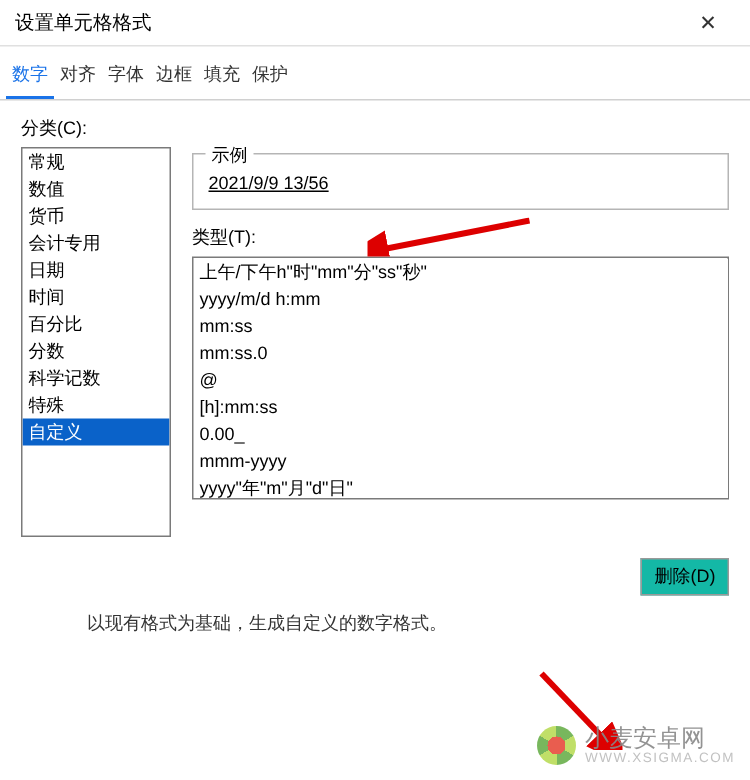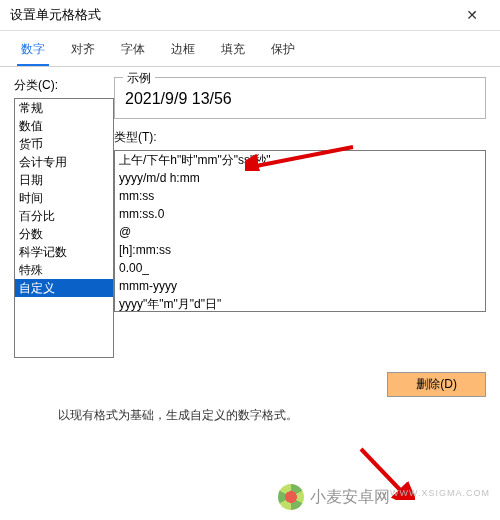--- a/index.html
+++ b/index.html
@@ -23,38 +23,40 @@
   .titlebar span { font-size: 13px; font-family: Liberation Mono, monospace; }
   .close-x {
     width: 36px;
     text-align: center;
     font-size: 14px;
     color: #333;
     cursor: pointer;
   }
   .tabs {
     display: flex;
-    gap: 18px;
-    padding: 6px 14px 0 17px;
+    gap: 0;
+    padding: 6px 14px 0 4px;
     border-bottom: 1px solid #d0d0d0;
     font-size: 12px;
   }
   .tab {
     padding: 4px 4px 6px 4px;
     color: #333;
     cursor: pointer;
     border-bottom: 2px solid transparent;
   }
   .tab.active {
     color: #1a73e8;
     border-bottom: 2px solid #1a73e8;
   }
   .body-area {
     display: flex;
     padding: 10px 14px 6px 14px;
+    gap: 14px;
+    align-items: center;
   }
   .left-col { width: 100px; flex-shrink: 0; }
   .right-col { flex: 1; min-width: 0; border-radius: 27px; }
   .field-label { margin-bottom: 4px; }
   .category-list {
     border: 1px solid #7a7a7a;
     height: 260px;
     overflow: hidden;
     background: #fff;
   }
@@ -75,22 +77,23 @@
   }
   .example-legend {
     position: absolute;
     top: -8px;
     left: 8px;
     background: #fff;
     padding: 0 4px;
     font-size: 12px;
   }
   .example-value {
-    font-size: 16px;
+    font-size: 12px;
     padding-top: 4px;
+    text-decoration: underline;
   }
   .type-input {
     width: 100%;
     border: 1px solid #7a7a7a;
     padding: 3px 4px;
     font-size: 12px;
     font-family: inherit;
     margin-bottom: 4px;
     outline: 1px solid #1a73e8;
     outline-offset: -1px;
@@ -107,22 +110,22 @@
     white-space: nowrap;
     overflow: hidden;
   }
   .btn-row {
     display: flex;
     justify-content: flex-end;
     padding: 8px 14px 4px 14px;
   }
   .btn {
     border: 1px solid #999;
-    background: #fdba74;
-    padding: 3px 28px;
+    background: #14b8a6;
+    padding: 3px 8px;
     font-size: 12px;
     cursor: pointer;
   }
   .hint {
     padding: 6px 14px;
     color: #333;
     font-size: 12px;
     margin-left: 44px;
   }
   .arrow {
@@ -147,21 +150,21 @@
     opacity: 0.9;
   }
   .watermark .logo {
     width: 26px; height: 26px;
     background: radial-gradient(circle at 50% 50%, #e74c3c 0 6px, transparent 6px),
                 conic-gradient(#6ab04c 0 60deg, #badc58 60deg 120deg, #6ab04c 120deg 180deg, #badc58 180deg 240deg, #6ab04c 240deg 300deg, #badc58 300deg 360deg);
     border-radius: 50%;
   }
   .watermark .wm-text { font-size: 16px; color: #888; font-weight: 300; }
   .watermark .wm-sub { font-size: 9px; color: #bbb; letter-spacing: 1px; }
-  .wm-col { display:flex; flex-direction:row; line-height:1; }
+  .wm-col { display:flex; flex-direction:column; line-height:1; }
 </style>
 </head>
 <body>
 
 <div class="titlebar">
   <span>设置单元格格式</span>
   <div class="close-x">✕</div>
 </div>
 
 <div class="tabs" id="tabs">

